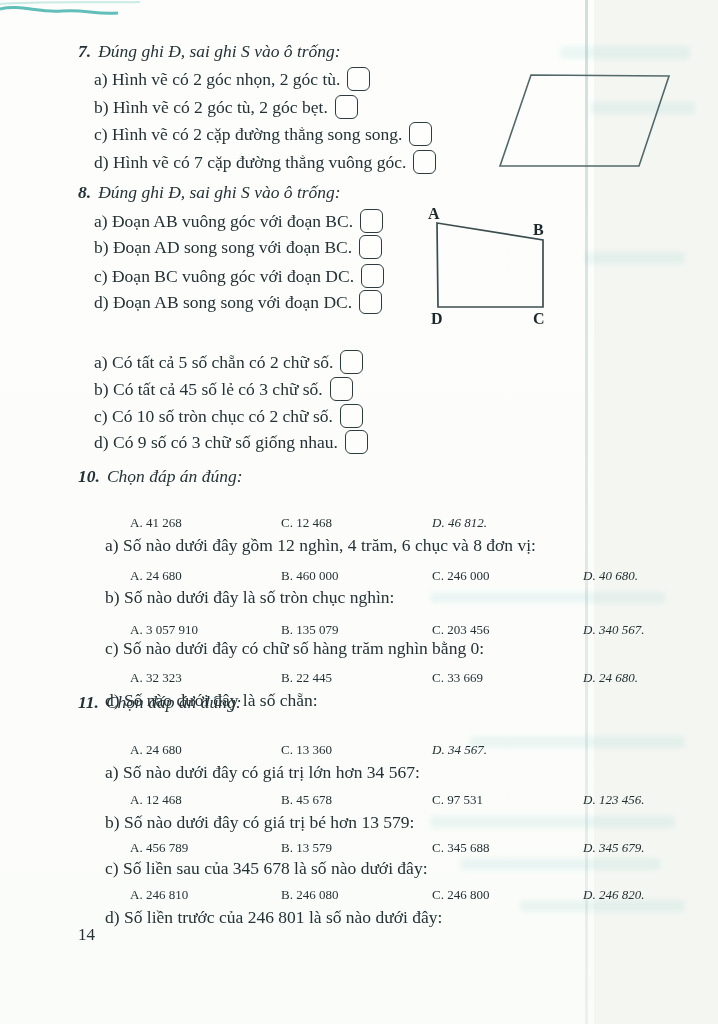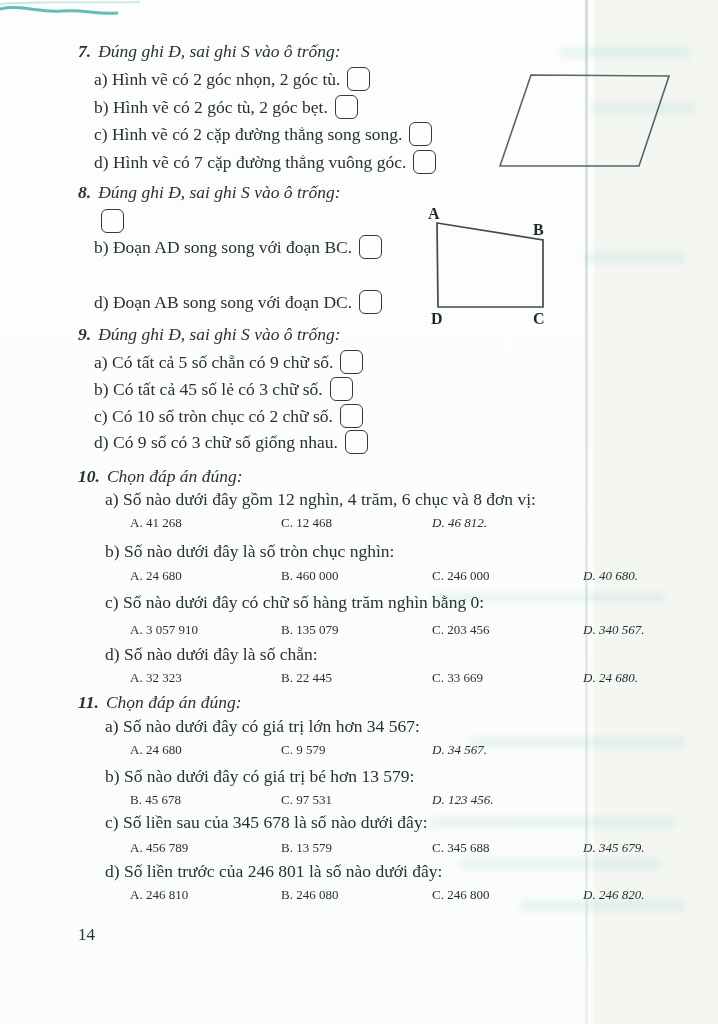--- a/index.html
+++ b/index.html
@@ -27,21 +27,21 @@
   
   .line{position:absolute;white-space:nowrap;}
   .hdr{left:78px;font-size:17.5px;font-style:italic;}
   .qnum{font-weight:700;margin-right:7px;}
   .tf{left:94px;display:flex;align-items:center;height:26px;font-size:17.5px;}
   .cbox{
     display:inline-block;width:21px;height:22px;flex:none;
     border:1.8px solid #2e3c3f;border-radius:6px;margin-left:7px;
     background:rgba(255,255,255,.4);
   }
-  .part{left:105px;font-size:17.5px;}
+  .part{left:105px;font-size:17.5px;margin-top:46px;}
   .opts{left:130px;display:flex;font-size:13px;align-items:flex-end;}
   .opt{width:151px;flex:none;}
   .opt:last-child{width:auto;font-style:italic;}
   .pageno{left:78px;font-size:17px;}
   svg text{font-family:"Liberation Serif","DejaVu Serif",serif;font-weight:700;font-size:16px;fill:#1c282b;}
 </style>
 </head>
 <body>
 
 <div class="page">
@@ -82,44 +82,46 @@
   </div>
 
   <svg style="position:absolute;left:470px;top:60px" width="240" height="140" viewBox="0 0 240 140">
     <polygon points="61,15 199,16 169,106 30,106" fill="none" stroke="#53686a" stroke-width="1.6"></polygon>
   </svg>
 
   <div class="line hdr" style="top:182px">
     <span class="qnum">8.</span><span>Đúng ghi Đ, sai ghi S vào ô trống:</span>
   </div>
   <div class="line tf" style="top:208px">
+    <span>a) Đoạn AB vuông góc với đoạn BC.</span>
     <span class="cbox"></span>
   </div>
   <div class="line tf" style="top:234px">
     <span>b) Đoạn AD song song với đoạn BC.</span>
+    <span class="cbox"></span>
+  </div>
+  <div class="line tf" style="top:263px">
+    <span>c) Đoạn BC vuông góc với đoạn DC.</span>
     <span class="cbox"></span>
   </div>
   <div class="line tf" style="top:289px">
     <span>d) Đoạn AB song song với đoạn DC.</span>
     <span class="cbox"></span>
   </div>
 
   <svg style="position:absolute;left:420px;top:195px" width="180" height="140" viewBox="0 0 180 140">
     <polygon points="17,28 123,45 123,112 18,112" fill="none" stroke="#3c4d4f" stroke-width="1.7"></polygon>
     <text x="8" y="24">A</text>
     <text x="113" y="40">B</text>
     <text x="113" y="129">C</text>
     <text x="11" y="129">D</text>
   </svg>
 
-  <div class="line hdr" style="top:324px">
-    <span class="qnum">9.</span><span>Đúng ghi Đ, sai ghi S vào ô trống:</span>
-  </div>
   <div class="line tf" style="top:349px">
-    <span>a) Có tất cả 5 số chẵn có 9 chữ số.</span>
+    <span>a) Có tất cả 5 số chẵn có 2 chữ số.</span>
     <span class="cbox"></span>
   </div>
   <div class="line tf" style="top:376px">
     <span>b) Có tất cả 45 số lẻ có 3 chữ số.</span>
     <span class="cbox"></span>
   </div>
   <div class="line tf" style="top:403px">
     <span>c) Có 10 số tròn chục có 2 chữ số.</span>
     <span class="cbox"></span>
   </div>
@@ -168,27 +170,28 @@
   </div>
 
   <div class="line hdr" style="top:692px">
     <span class="qnum">11.</span><span>Chọn đáp án đúng:</span>
   </div>
   <div class="line part" style="top:716px">
     <span>a) Số nào dưới đây có giá trị lớn hơn 34 567:</span>
   </div>
   <div class="line opts" style="top:742px">
     <span class="opt">A. 24 680</span>
-    <span class="opt">C. 9 579</span>
+    <span class="opt">C. 13 360</span>
     <span class="opt">D. 34 567.</span>
   </div>
   <div class="line part" style="top:766px">
     <span>b) Số nào dưới đây có giá trị bé hơn 13 579:</span>
   </div>
   <div class="line opts" style="top:792px">
+    <span class="opt">A. 12 468</span>
     <span class="opt">B. 45 678</span>
     <span class="opt">C. 97 531</span>
     <span class="opt">D. 123 456.</span>
   </div>
   <div class="line part" style="top:812px">
     <span>c) Số liền sau của 345 678 là số nào dưới đây:</span>
   </div>
   <div class="line opts" style="top:840px">
     <span class="opt">A. 456 789</span>
     <span class="opt">B. 13 579</span>

